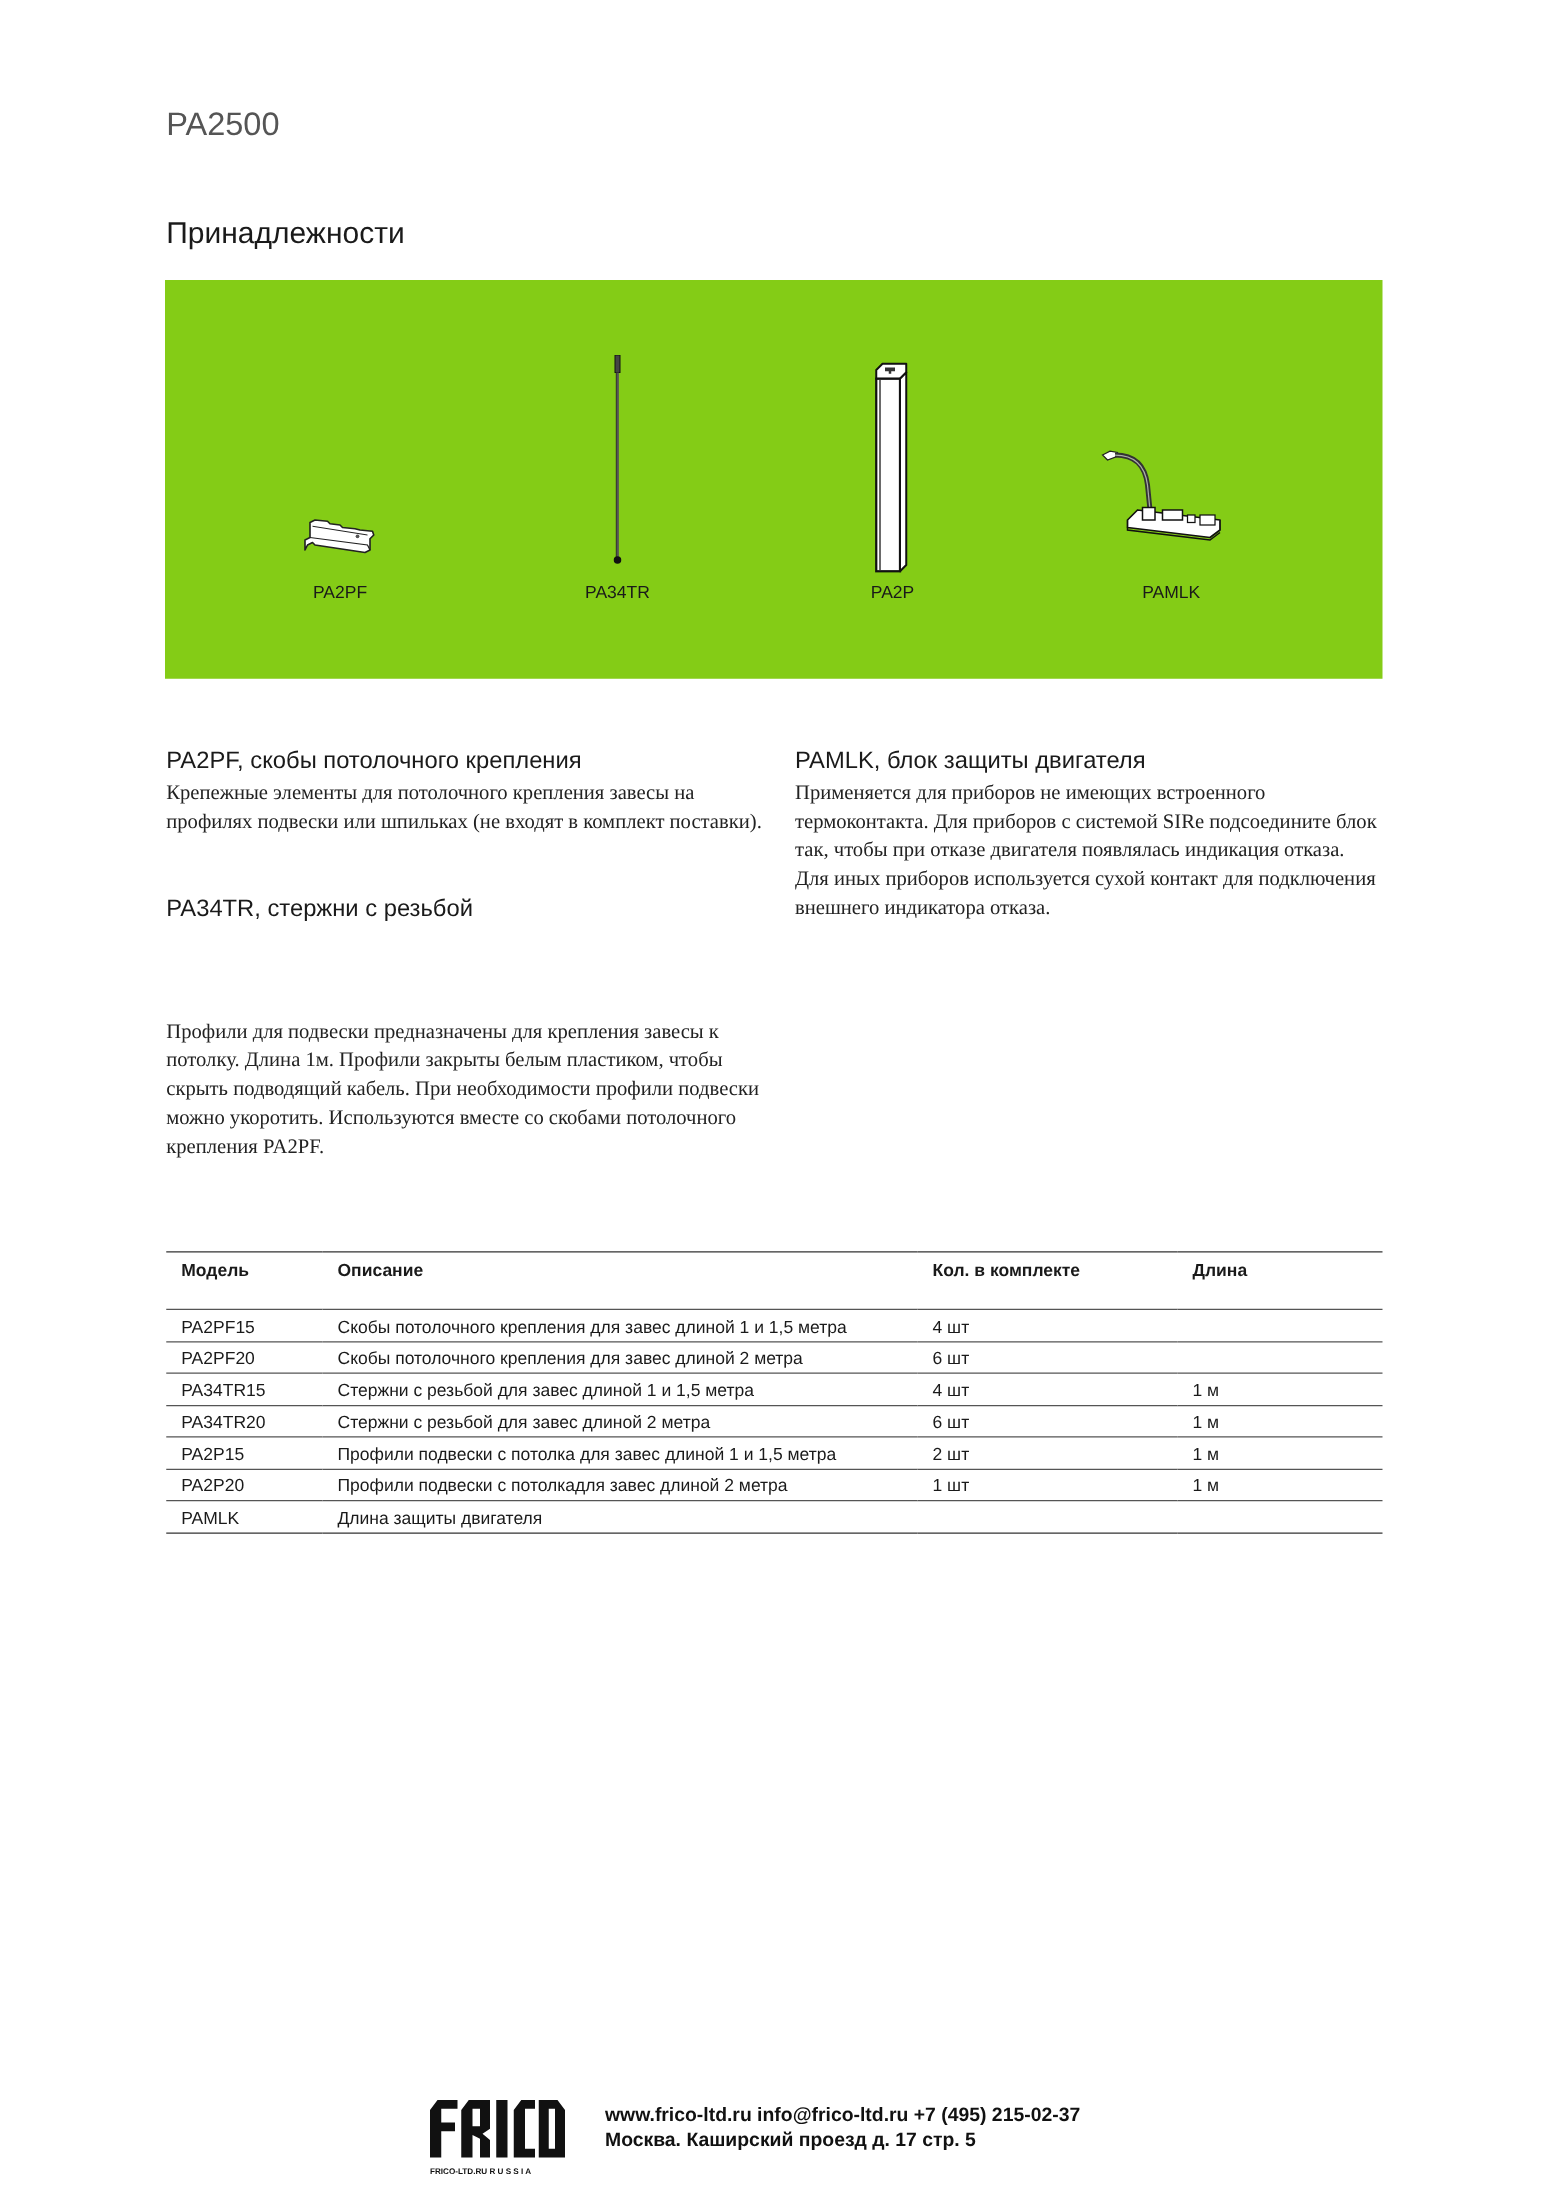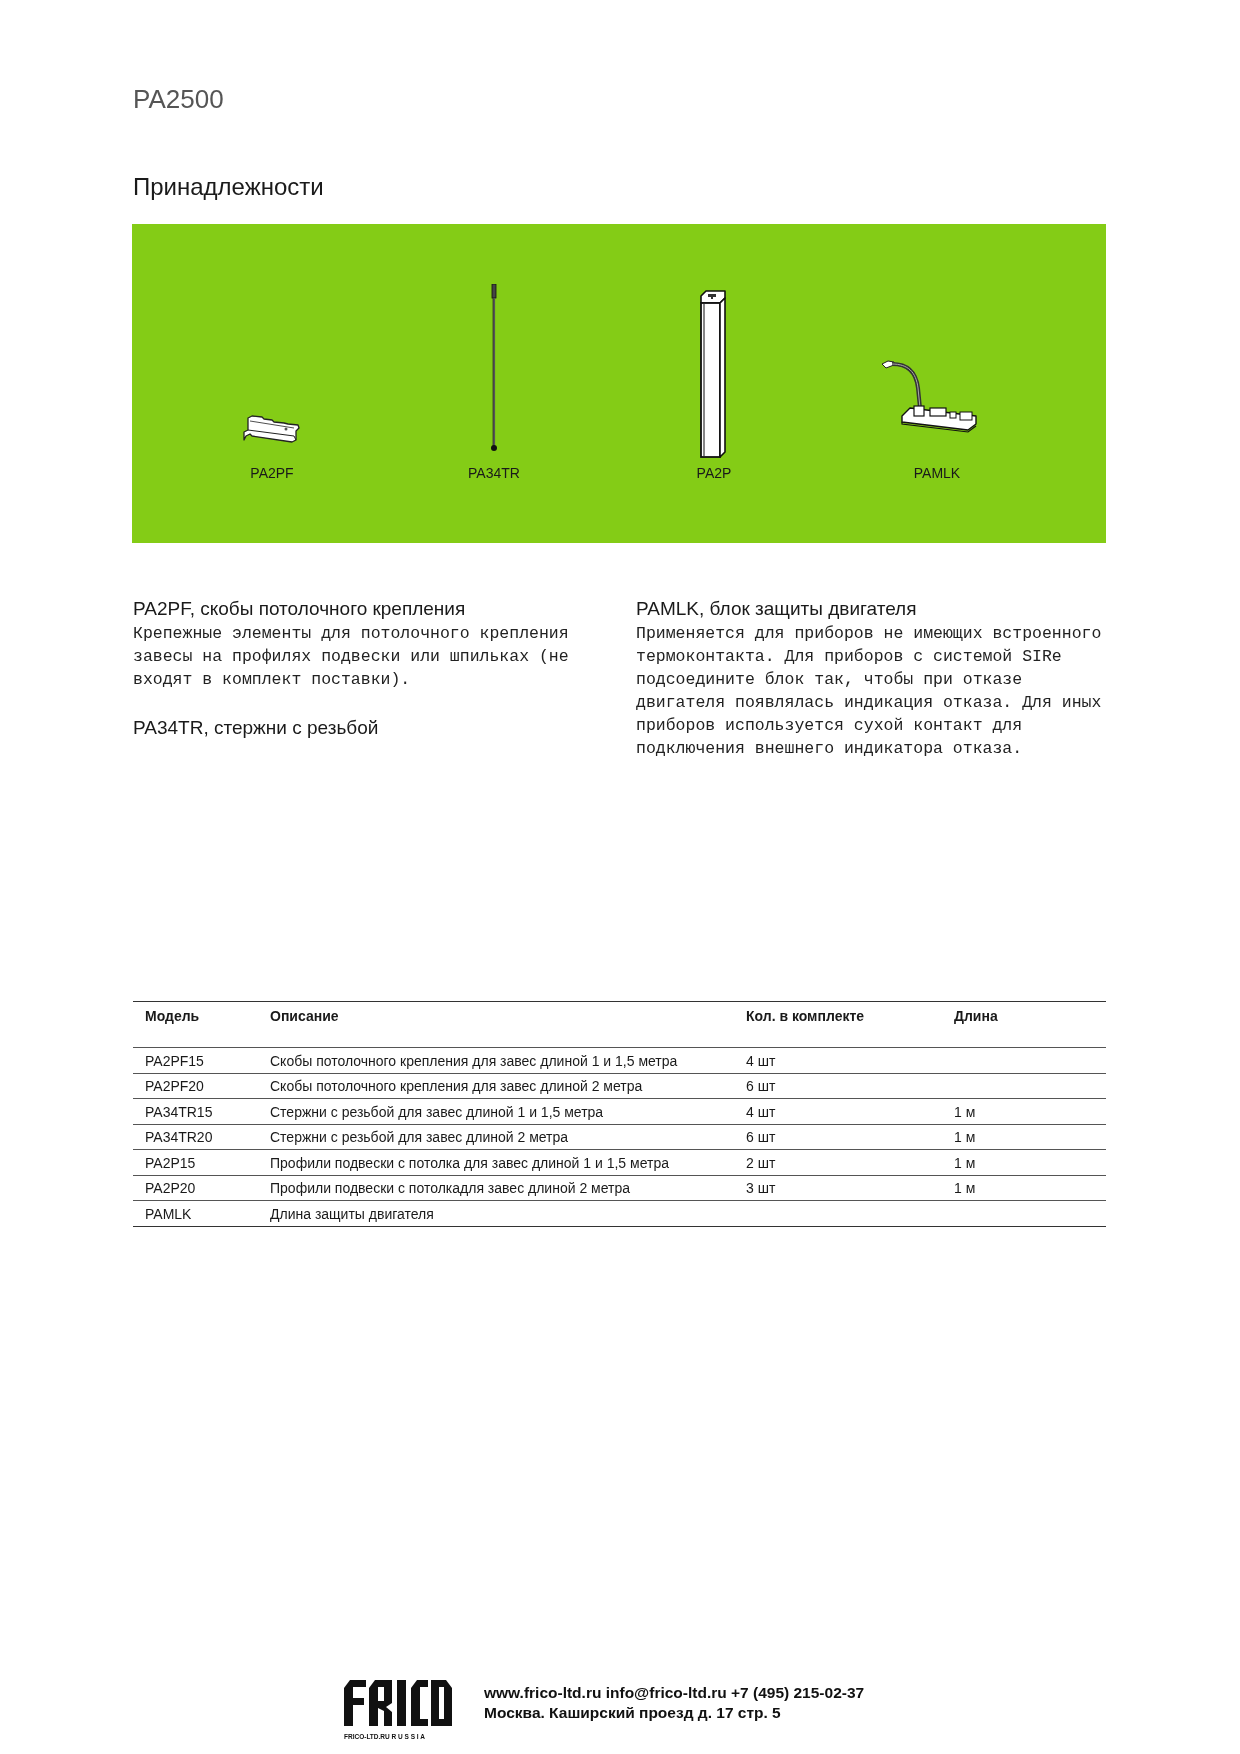--- a/index.html
+++ b/index.html
@@ -1,19 +1,19 @@
 <!DOCTYPE html>
 <html><head>
 <meta charset="utf-8">
 <style>
   html, body { margin: 0; padding: 0; background: #ffffff; }
   body { width: 1240px; height: 1754px; position: relative; overflow: hidden; color: #1a1a1a; }
   .abs { position: absolute; }
   .sans { font-family: "Liberation Sans", sans-serif; }
-  .serif { font-family: Liberation Mono, monospace; }
+  .serif { font-family: Liberation Serif, serif; }
 
   .doc-code { left: 133px; top: 84px; font-size: 26px; color: #555555; }
   .section-title { left: 133px; top: 173px; font-size: 24px; color: #1a1a1a; }
 
   .gallery { left: 132px; top: 224px; width: 974px; height: 319px; background: #84cc16; }
   .gallery-item { position: absolute; }
   .gallery-label { position: absolute; font-size: 14px; color: #1a1a1a; transform: translateX(-50%); white-space: nowrap; }
 
   .item-heading { font-size: 19px; color: #1a1a1a; margin: 0; line-height: 23px; font-weight: normal; }
   .item-body { font-size: 16.5px; color: #222; line-height: 23px; margin: 2px 0 0 0; }
@@ -87,20 +87,21 @@
 </div>
 
 <div class="abs col-left" style="top:597px;">
   <h3 class="item-heading sans">PA2PF, скобы потолочного крепления</h3>
   <p class="item-body serif">Крепежные элементы для потолочного крепления завесы на профилях подвески или шпильках (не входят в комплект поставки).</p>
 </div>
 <div class="abs col-left" style="top:716px;">
   <h3 class="item-heading sans">PA34TR, стержни с резьбой</h3>
 </div>
 <div class="abs col-left" style="top:811px;">
+  <p class="item-body serif">Профили для подвески предназначены для крепления завесы к потолку. Длина 1м. Профили закрыты белым пластиком, чтобы скрыть подводящий кабель. При необходимости профили подвески можно укоротить. Используются вместе со скобами потолочного крепления PA2PF.</p>
 </div>
 
 <div class="abs col-right" style="top:597px;">
   <h3 class="item-heading sans">PAMLK, блок защиты двигателя</h3>
   <p class="item-body serif">Применяется для приборов не имеющих встроенного термоконтакта. Для приборов с системой SIRe подсоедините блок так, чтобы при отказе двигателя появлялась индикация отказа. Для иных приборов используется сухой контакт для подключения внешнего индикатора отказа.</p>
 </div>
 
 <table class="abs spec-table sans">
   <colgroup>
     <col style="width:125px">
@@ -143,21 +144,21 @@
     </tr>
     <tr>
       <td>PA2P15</td>
       <td>Профили подвески с потолка для завес длиной 1 и 1,5 метра</td>
       <td>2 шт</td>
       <td>1 м</td>
     </tr>
     <tr>
       <td>PA2P20</td>
       <td>Профили подвески с потолкадля завес длиной 2 метра</td>
-      <td>3 шт</td>
+      <td>1 шт</td>
       <td>1 м</td>
     </tr>
     <tr>
       <td>PAMLK</td>
       <td>Длина защиты двигателя</td>
       <td></td>
       <td></td>
     </tr>
   </tbody>
 </table>

